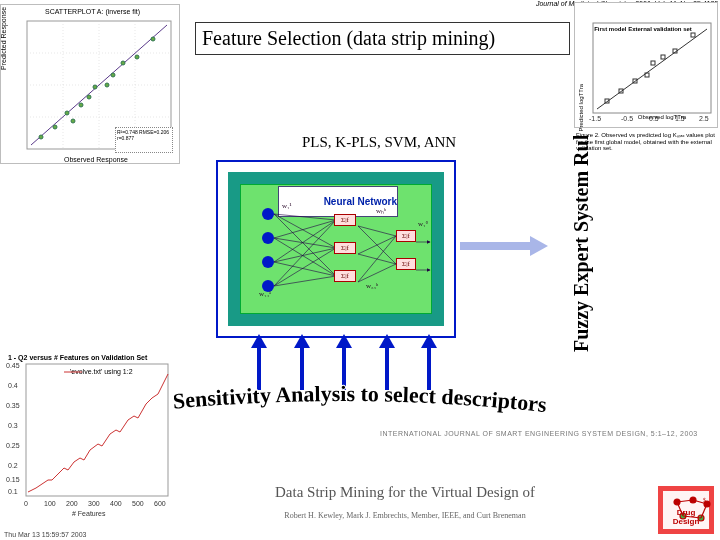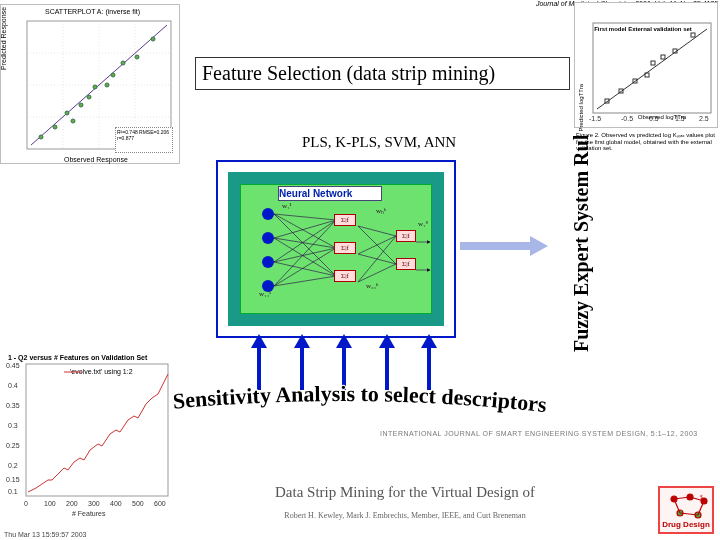--- a/index.html
+++ b/index.html
@@ -1,23 +1,23 @@
 <!DOCTYPE html>
 <html><head>
 <meta charset="utf-8">
 <style>
   * { margin: 0; padding: 0; box-sizing: border-box; }
   body { width: 720px; height: 540px; background: #fff; font-family: "Times New Roman", serif; position: relative; overflow: hidden; }
-  .title-box { position: absolute; top: 22px; left: 195px; width: 375px; border: 1px solid #333; padding: 4px 6px; background: #fff; font-size: 20px; margin-top: 35px; }
+  .title-box { position: absolute; top: 22px; left: 195px; width: 375px; border: 1px solid #333; padding: 4px 6px; background: #fff; font-size: 20px; }
   .methods-label { position: absolute; top: 134px; left: 278px; font-size: 15px; margin-left: 24px; }
   .nn-stack { position: absolute; top: 160px; left: 216px; width: 240px; height: 178px; }
   .panel.a { position: absolute; inset: 0; border: 2px solid #0018c8; background: #fff; }
   .panel.b { position: absolute; top: 12px; left: 12px; right: 12px; bottom: 12px; background: #189a86; }
   .panel.c { position: absolute; top: 24px; left: 24px; right: 24px; bottom: 24px; background: #6ee26e; border: 1px solid #0a3; }
-  .nn-banner { position: absolute; top: 26px; left: 62px; width: 104px; text-align: left; font-family: Arial, sans-serif; font-size: 10px; font-weight: 700; color: #0022aa; border: 1px solid #447; background: #fff; padding: 1px 0; }
+  .nn-banner { position: absolute; top: 26px; left: 62px; width: 120px; text-align: right; font-family: Arial, sans-serif; font-size: 10px; font-weight: 700; color: #0022aa; border: 1px solid #447; background: #fff; padding: 9px 0; }
   .input-node { position: absolute; width: 12px; height: 12px; border-radius: 50%; background: #0018c8; }
   .hidden-node { position: absolute; width: 22px; height: 12px; background: #ffdede; border: 1px solid #a00; font-size: 7px; color: #600; text-align: center; line-height: 10px; }
   .out-node { position: absolute; width: 20px; height: 12px; background: #ffdede; border: 1px solid #a00; font-size: 7px; color: #600; text-align: center; line-height: 10px; }
   .wt { position: absolute; font-size: 7px; color: #202; }
   svg.nnlines { position: absolute; top: 0; left: 0; }
   .flow-arrow-right { position: absolute; top: 236px; left: 460px; width: 90px; height: 20px; }
   .flow-arrow-right::before { content: ""; position: absolute; top: 6px; left: 0; width: 70px; height: 8px; background: #a9b6e8; }
   .flow-arrow-right::after { content: ""; position: absolute; top: 0; left: 70px; border-left: 18px solid #a9b6e8; border-top: 10px solid transparent; border-bottom: 10px solid transparent; }
   .up-arrows { position: absolute; top: 334px; left: 254px; width: 180px; height: 56px; display: flex; justify-content: space-between; }
   .up-arrows div { width: 10px; height: 56px; position: relative; }
@@ -32,21 +32,21 @@
   .mini-line { position: absolute; top: 350px; left: 2px; width: 172px; height: 168px; background: #fff; }
   .axis-text { font-size: 7px; font-family: Arial, sans-serif; fill: #333; }
   .scatter-title { font-size: 7px; font-family: Arial, sans-serif; }
   .journal { position: absolute; top: 0; right: 2px; font-size: 7px; font-family: Arial, sans-serif; font-style: italic; }
   .fig-cap { position: absolute; top: 132px; right: 4px; width: 140px; font-size: 6px; font-family: Arial, sans-serif; line-height: 1.1; }
   .paper-title { position: absolute; top: 450px; left: 240px; width: 330px; text-align: center; font-family: Georgia, serif; color: #555; }
   .paper-title .t1 { font-size: 15px; margin-top: 34px; }
   .paper-title .t2 { font-size: 15px; }
   .paper-title .auth { font-size: 8px; margin-top: 10px; color: #666; }
   .paper-journal { position: absolute; top: 430px; left: 380px; font-size: 7px; font-family: Arial, sans-serif; color: #777; letter-spacing: 0.5px; }
-  .logo-box { position: absolute; bottom: 6px; right: 6px; width: 56px; height: 48px; border: 2px solid #ef4444; background: #fff4f4; }
+  .logo-box { position: absolute; bottom: 6px; right: 6px; width: 56px; height: 48px; border: 5px solid #ef4444; background: #fff4f4; }
   .logo-box .brand { position: absolute; bottom: 3px; width: 100%; text-align: center; font-size: 8px; font-family: Arial, sans-serif; font-weight: 700; color: #b00; }
   .logo-box svg { position: absolute; top: 3px; left: 4px; }
   .timestamp { position: absolute; bottom: 2px; left: 4px; font-size: 7px; font-family: Arial, sans-serif; color: #444; }
   .ylabel-left { position: absolute; top: 70px; left: 0px; font-size: 7px; font-family: Arial, sans-serif; transform: rotate(-90deg); transform-origin: left top; }
   .ylabel-right { position: absolute; top: 84px; right: 142px; font-size: 6px; font-family: Arial, sans-serif; transform: rotate(-90deg); transform-origin: right top; }
   .obs-resp { position: absolute; top: 156px; left: 64px; font-size: 7px; font-family: Arial, sans-serif; }
   .obs-right { position: absolute; top: 114px; right: 34px; font-size: 6px; font-family: Arial, sans-serif; }
   .right-title { position: absolute; top: 26px; right: 22px; width: 110px; text-align: center; font-size: 6px; font-family: Arial, sans-serif; font-weight: 700; }
   .tiny-legend { position: absolute; top: 122px; left: 114px; width: 58px; height: 26px; border: 1px dotted #888; font-size: 5px; font-family: Arial, sans-serif; padding: 1px; background: #fff; }
 </style>

